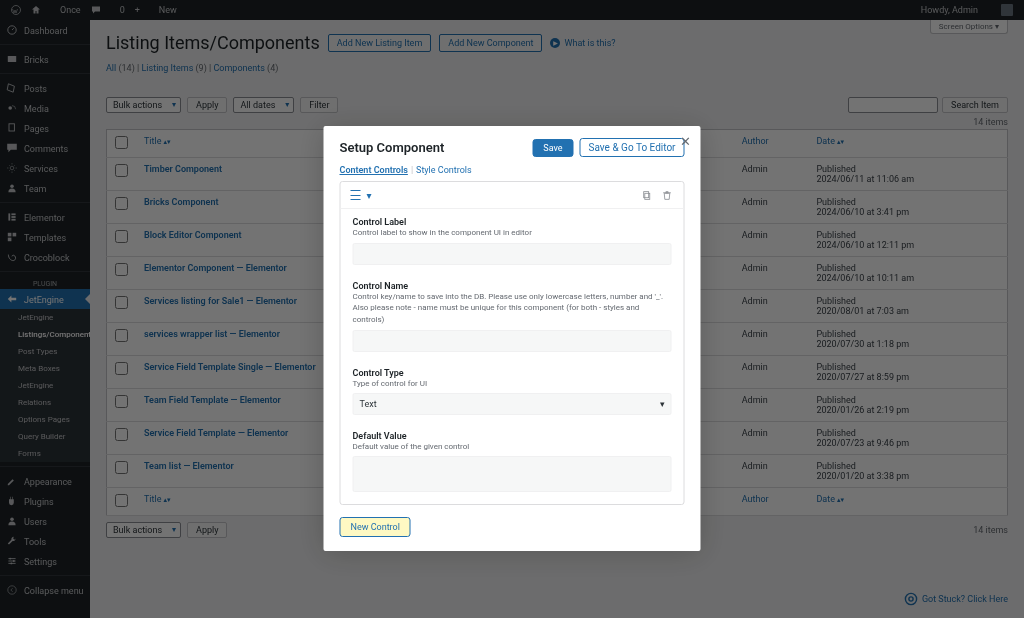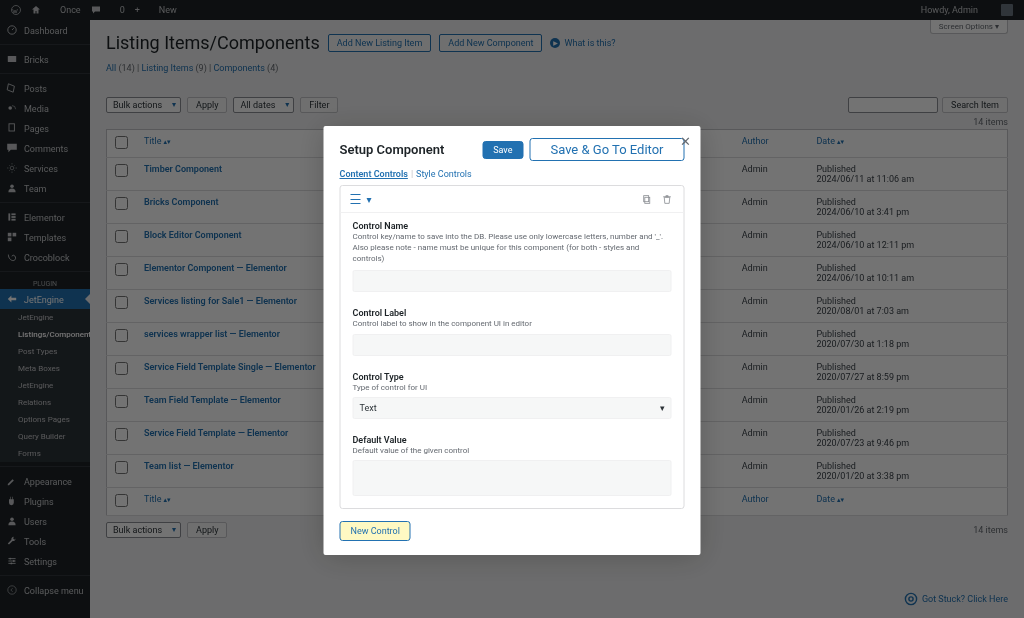--- a/index.html
+++ b/index.html
@@ -54,21 +54,21 @@
   table.wp-list .col-date .status { color:#3c434a; display:block; }
   .sort-ind { font-size:7px; color:#2271b1; margin-left:2px; }
 
   
   .modal-bg { position:fixed; inset:0; background:rgba(0,0,0,.55); z-index:20; }
   .modal { position:fixed; top:126px; left:50%; transform:translateX(-50%); width:377px; background:#fff; border-radius:2px; z-index:21; box-shadow:0 3px 30px rgba(0,0,0,.2); }
   .modal-close { position:absolute; top:6px; right:6px; width:18px; height:18px; cursor:pointer; color:#646970; font-size:13px; display:flex; align-items:center; justify-content:center; }
   .modal-head { display:flex; align-items:center; padding:12px 16px 8px; gap:6px; }
   .modal-title { font-size:13px; font-weight:600; color:#1d2327; flex:1; }
   .modal-head .btn-primary { background:#2271b1; color:#fff; border:1px solid #2271b1; border-radius:3px; padding:3px 10px; font-size:9px; cursor:pointer; }
-  .modal-head .btn-sec { background:#fff; color:#2271b1; border:1px solid #2271b1; border-radius:3px; padding:3px 20px; font-size:13px; cursor:pointer; }
+  .modal-head .btn-sec { background:#fff; color:#2271b1; border:1px solid #2271b1; border-radius:3px; padding:3px 8px; font-size:10px; cursor:pointer; }
   .modal-tabs { padding:0 16px 6px; font-size:9px; }
   .modal-tabs .tab { color:#2271b1; cursor:pointer; }
   .modal-tabs .tab.active { font-weight:600; text-decoration:underline; }
   .modal-tabs .sep { color:#c3c4c7; margin:0 3px; }
 
   .control-card { margin:0 16px 10px; border:1px solid #dcdcde; border-radius:3px; }
   .card-top { display:flex; align-items:center; padding:6px 10px; border-bottom:1px solid #f0f0f1; gap:6px; }
   .drag-h { width:10px; height:10px; display:flex; flex-direction:column; justify-content:space-between; cursor:grab; }
   .drag-h span { height:1px; background:#2271b1; }
   .chev { color:#2271b1; font-size:10px; cursor:pointer; }
@@ -447,27 +447,27 @@
           </svg>
         </div>
       <div class="ic-btn">
           <svg viewBox="0 0 20 20">
             <path d="M5 6h10l-1 11H6zM8 3h4v2H8zM3 5h14" fill="none" stroke="currentColor" stroke-width="1.5"></path>
           </svg>
         </div>
     </div>
 
     <div class="field-block">
+      <div class="field-label">Control Label</div>
+      <div class="field-desc">Control label to show in the component UI in editor</div>
+      <input class="field-input" type="text" style="">
+    </div>
+    <div class="field-block">
       <div class="field-label">Control Name</div>
       <div class="field-desc">Control key/name to save into the DB. Please use only lowercase letters, number and '_'. Also please note - name must be unique for this component (for both - styles and controls)</div>
-      <input class="field-input" type="text" style="">
-    </div>
-    <div class="field-block">
-      <div class="field-label">Control Label</div>
-      <div class="field-desc">Control label to show in the component UI in editor</div>
       <input class="field-input" type="text" style="">
     </div>
     <div class="field-block">
       <div class="field-label">Control Type</div>
       <div class="field-desc">Type of control for UI</div>
       <div class="field-select">
           <span>Text</span>
           <span>▾</span>
         </div>
     </div>

